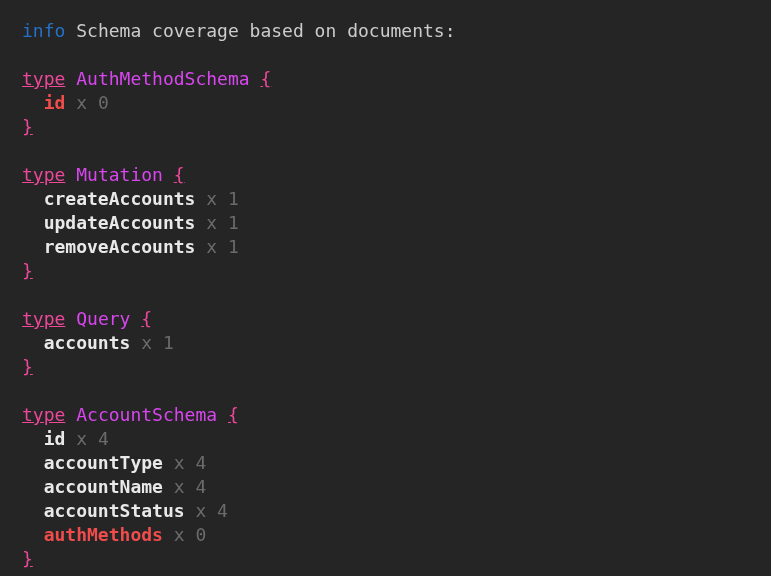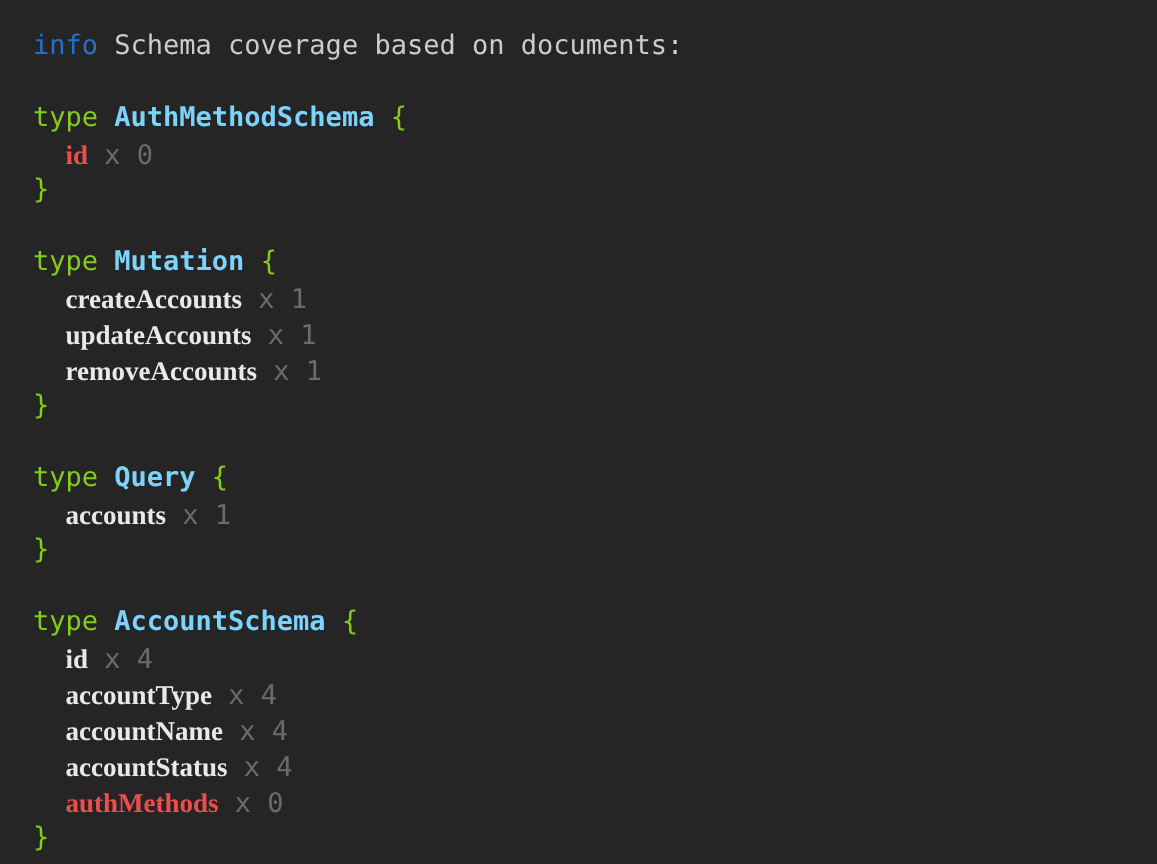--- a/index.html
+++ b/index.html
@@ -18,22 +18,22 @@
     font-family: "DejaVu Sans Mono", "Liberation Mono", monospace;
     font-size: 18px;
     line-height: 24px;
     color: #cccccc;
     white-space: pre;
     overflow: hidden;
   }
   .line { height: 24px; }
   .tok-info  { color: #2472c8; }
   .tok-text  { color: #cccccc; }
-  .tok-muted { color: #84cc16; }
-  .tok-name  { color: #7dd3fc; font-weight: bold; }
-  .tok-field { color: #e9e9e9; font-weight: bold; font-family: Liberation Serif, serif; }
+  .tok-muted { color: #ec4899; text-decoration: underline; }
+  .tok-name  { color: #d946ef; font-weight: normal; }
+  .tok-field { color: #e9e9e9; font-weight: bold; }
   .tok-field.uncovered { color: #f14c4c; }
   .tok-usage { color: #6b6b6b; }
 </style>
 </head>
 <body>
 
 <pre class="console"><div class="line"><span class="tok-info">info</span> <span class="tok-text">Schema coverage based on documents:</span></div><div class="line"></div><div class="line"><span class="tok-muted">type</span> <span class="tok-name">AuthMethodSchema</span> <span class="tok-muted">{</span></div><div class="line">  <span class="tok-field uncovered">id</span> <span class="tok-usage">x 0</span></div><div class="line"><span class="tok-muted">}</span></div><div class="line"></div><div class="line"><span class="tok-muted">type</span> <span class="tok-name">Mutation</span> <span class="tok-muted">{</span></div><div class="line">  <span class="tok-field">createAccounts</span> <span class="tok-usage">x 1</span></div><div class="line">  <span class="tok-field">updateAccounts</span> <span class="tok-usage">x 1</span></div><div class="line">  <span class="tok-field">removeAccounts</span> <span class="tok-usage">x 1</span></div><div class="line"><span class="tok-muted">}</span></div><div class="line"></div><div class="line"><span class="tok-muted">type</span> <span class="tok-name">Query</span> <span class="tok-muted">{</span></div><div class="line">  <span class="tok-field">accounts</span> <span class="tok-usage">x 1</span></div><div class="line"><span class="tok-muted">}</span></div><div class="line"></div><div class="line"><span class="tok-muted">type</span> <span class="tok-name">AccountSchema</span> <span class="tok-muted">{</span></div><div class="line">  <span class="tok-field">id</span> <span class="tok-usage">x 4</span></div><div class="line">  <span class="tok-field">accountType</span> <span class="tok-usage">x 4</span></div><div class="line">  <span class="tok-field">accountName</span> <span class="tok-usage">x 4</span></div><div class="line">  <span class="tok-field">accountStatus</span> <span class="tok-usage">x 4</span></div><div class="line">  <span class="tok-field uncovered">authMethods</span> <span class="tok-usage">x 0</span></div><div class="line"><span class="tok-muted">}</span></div></pre>
 
 </body></html>

